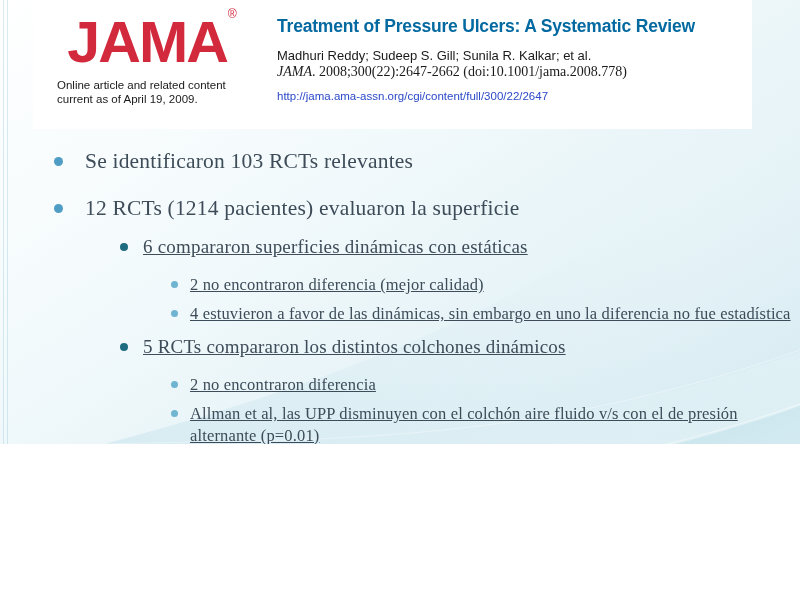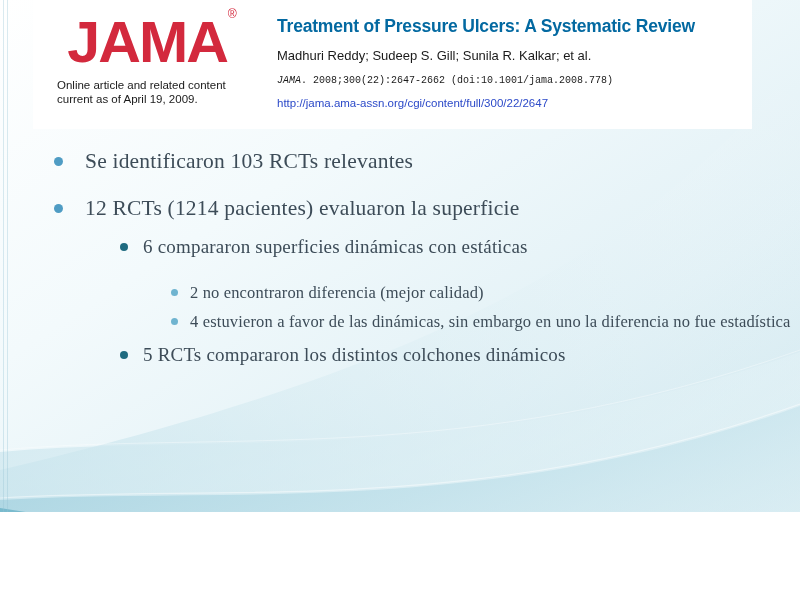--- a/index.html
+++ b/index.html
@@ -11,21 +11,21 @@
     overflow: hidden;
   }
   body {
     font-family: "Liberation Serif", "DejaVu Serif", serif;
     background: #ffffff;
   }
 
   #slide {
     position: relative;
     width: 800px;
-    height: 512px;
+    height: 444px;
     overflow: hidden;
     background: linear-gradient(160deg, #ffffff 0%, #fbfdfe 30%, #eef6fa 58%, #dceef4 78%, #cfe7ef 100%);
   }
 
   
   #bg-waves {
     position: absolute;
     left: 0; top: 0;
     width: 800px; height: 600px;
     pointer-events: none;
@@ -106,24 +106,23 @@
     line-height: 1.2;
   }
   #article-authors {
     font-family: Liberation Sans, sans-serif;
     font-size: 13px;
     color: #1a1a1a;
     margin-top: 11px;
     line-height: 1.2;
   }
   #article-citation {
-    font-family: Liberation Mono, monospace;
-    font-size: 10px;
+    font-family: Liberation Serif, serif;
+    font-size: 14px;
     color: #1a1a1a;
-    margin-top: 11px;
     line-height: 1.2;
   }
   #article-citation .jn { font-style: italic; }
   #article-link {
     font-family: "Liberation Sans", sans-serif;
     font-size: 11.5px;
     color: #2b49c8;
     margin-top: 10px;
     line-height: 1.2;
   }
@@ -166,37 +165,37 @@
     letter-spacing: 0.2px;
   }
   li.l1::before {
     width: 9px; height: 9px;
     background: #4f9cc4;
     left: 2px;
     top: 9px;
   }
 
   
-  ul.l2 { padding-left: 33px; margin-top: 13px; }
+  ul.l2 { padding-left: 33px; margin-top: 13px; text-decoration: underline; }
   li.l2 {
     font-size: 19px;
     line-height: 1.28;
     margin-bottom: 10px;
     padding-left: 25px;
     letter-spacing: 0.2px;
   }
   li.l2::before {
     width: 8px; height: 8px;
     background: #1f6b80;
     left: 2px;
     top: 8px;
   }
 
   
-  ul.l3 { padding-left: 26px; margin-top: 23px; }
+  ul.l3 { padding-left: 26px; margin-top: 15px; }
   li.l3 {
     font-size: 16.5px;
     line-height: 1.32;
     margin-bottom: 7px;
     padding-left: 21px;
     letter-spacing: 0.15px;
   }
   li.l3::before {
     width: 7px; height: 7px;
     background: #6fb4d0;
@@ -292,20 +291,28 @@
               </li>
               <li class="bullet l3">
                 <span class="btext">4 estuvieron a favor de las dinámicas, sin embargo en uno la diferencia no fue estadística</span>
               </li>
             </ul>
           </li>
 
           <li class="bullet l2">
             <span class="btext">5 RCTs compararon los distintos colchones dinámicos</span>
 
+            <ul class="lvl l3">
+              <li class="bullet l3">
+                <span class="btext">2 no encontraron diferencia</span>
+              </li>
+              <li class="bullet l3">
+                <span class="btext">Allman et al, las UPP disminuyen con el colchón aire fluido v/s con el de presión alternante (p=0.01)</span>
+              </li>
+            </ul>
           </li>
 
         </ul>
       </li>
 
     </ul>
   </div>
 
 </div>
 

